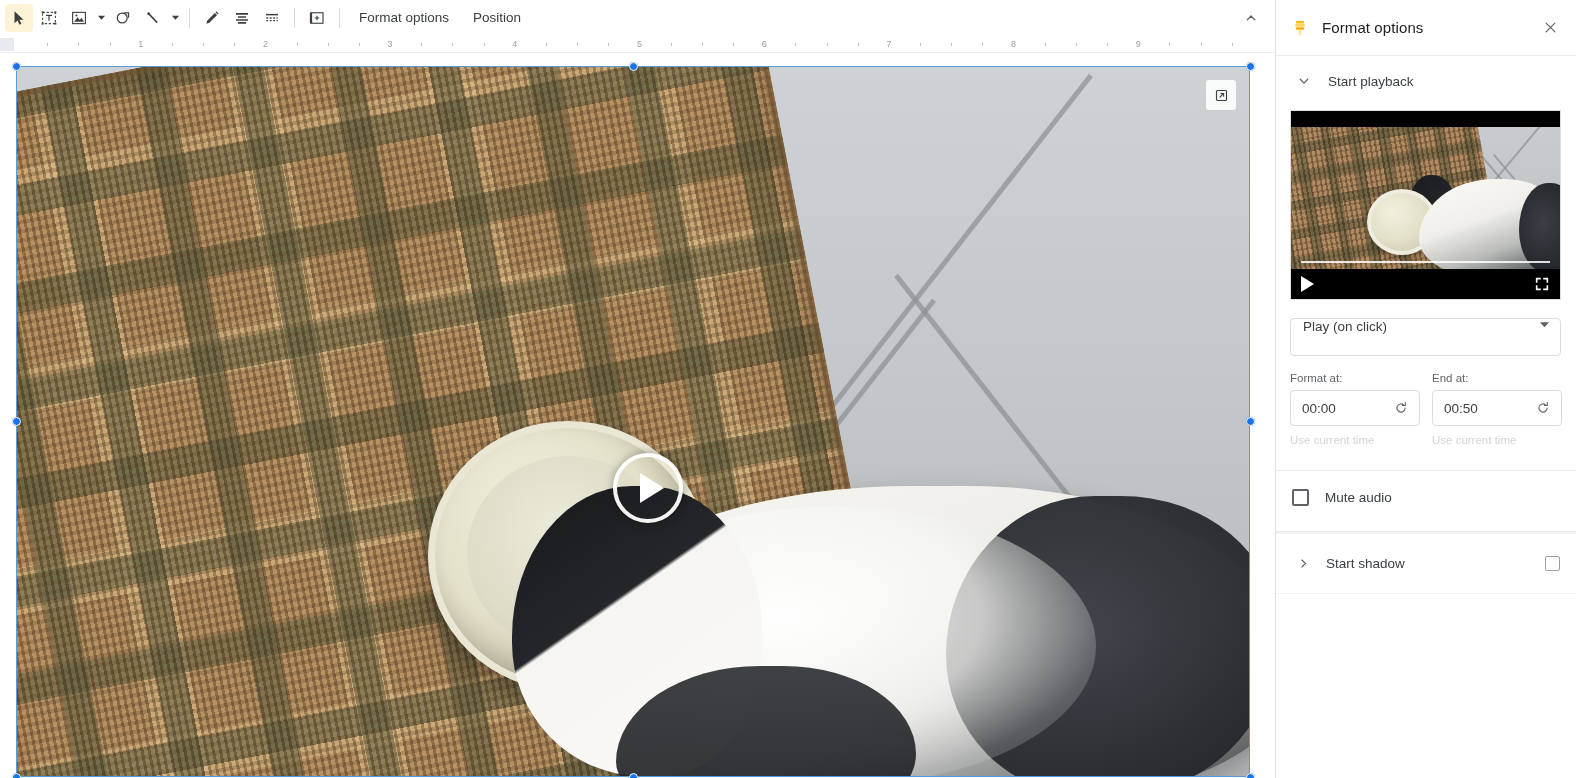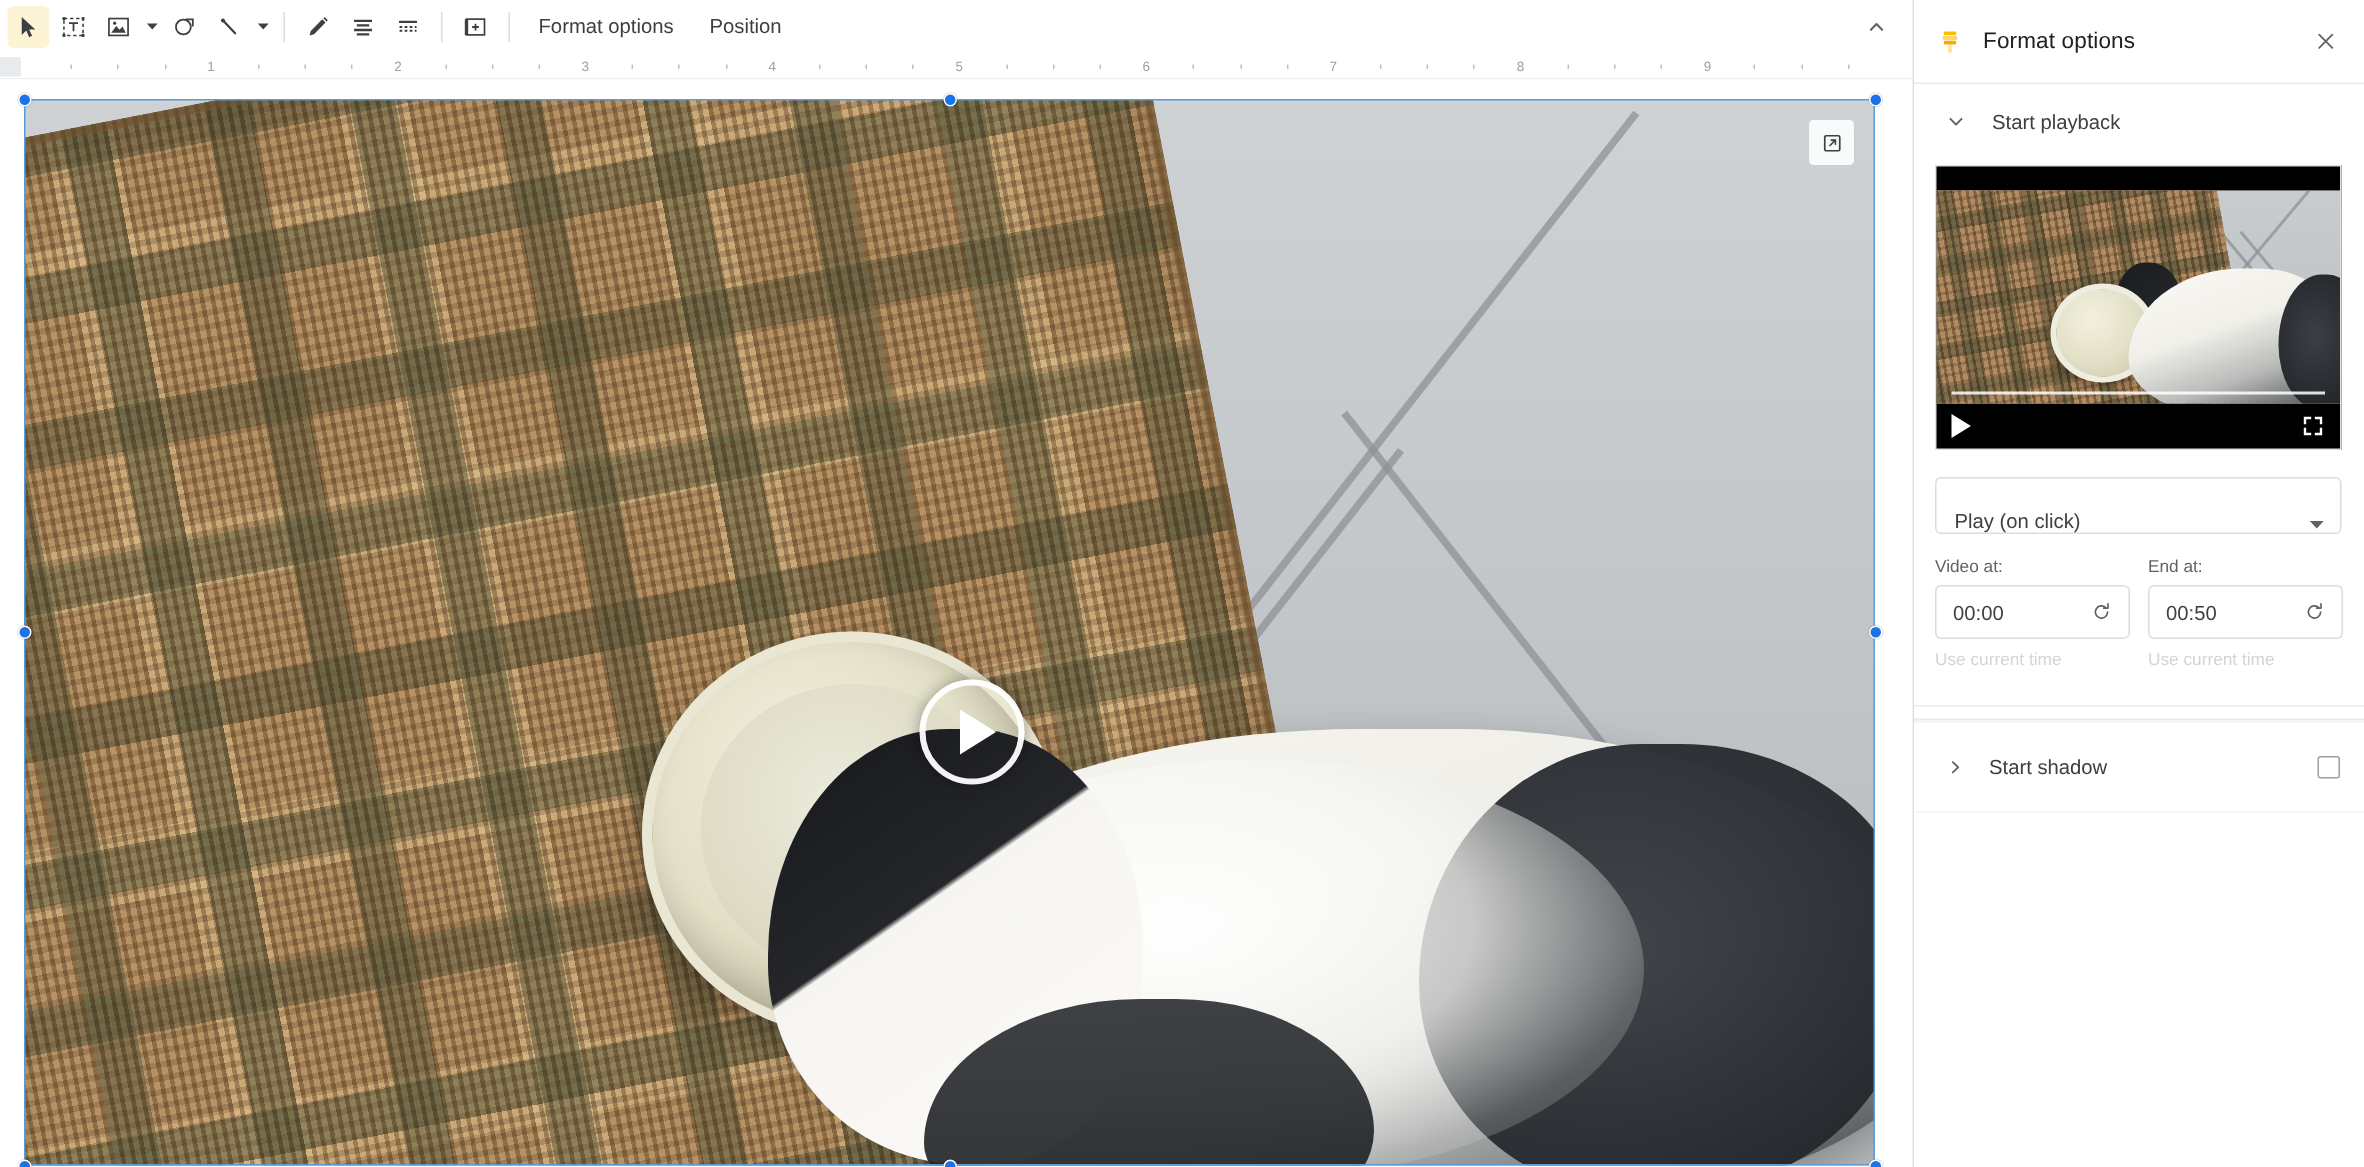--- a/index.html
+++ b/index.html
@@ -299,21 +299,21 @@
     border-left: 13px solid #ffffff;
     border-top: 8px solid transparent;
     border-bottom: 8px solid transparent;
     cursor: pointer;
   }
 
   .select-box {
     margin: 18px 14px 0 14px;
     width: 271px; height: 38px;
     border: 1px solid #dadce0; border-radius: 4px;
-    display: flex; align-items: flex-end;
+    display: flex; align-items: flex-start;
     padding: 0 10px 0 12px;
     font-size: 13.5px; color: #3c4043;
     cursor: pointer; background: #fff;
   }
   .select-box .val { flex: 1; }
 
   .time-row {
     display: flex; padding: 0 14px; margin-top: 16px; gap: 12px;
   }
   .time-col { width: 130px; }
@@ -599,21 +599,21 @@
 
     <div class="select-box">
       <span class="val">Play (on click)</span>
       <svg width="11" height="11" viewBox="0 0 10 10">
         <path d="M0.8 3 L5 7.6 L9.2 3 Z" fill="#5f6368"></path>
       </svg>
     </div>
 
     <div class="time-row">
       <div class="time-col">
-        <span class="time-lbl">Video at:</span>
+        <span class="time-lbl">Format at:</span>
         <div class="time-field">
           <input type="text" value="00:00" style="">
           <span class="reset-icn">
             <svg width="14" height="14" viewBox="0 0 24 24">
               <path d="M19 12 a7 7 0 1 1 -2.1 -5" fill="none" stroke="#5f6368" stroke-width="1.9" stroke-linecap="round"></path>
               <path d="M19.4 2.6 V7.6 H14.4" fill="none" stroke="#5f6368" stroke-width="1.9" stroke-linecap="round" stroke-linejoin="round"></path>
             </svg>
           </span>
         </div>
         <span class="use-cur">Use current time</span>
@@ -629,20 +629,24 @@
               <path d="M19.4 2.6 V7.6 H14.4" fill="none" stroke="#5f6368" stroke-width="1.9" stroke-linecap="round" stroke-linejoin="round"></path>
             </svg>
           </span>
         </div>
         <span class="use-cur">Use current time</span>
       </div>
     </div>
 
     <div class="panel-div"></div>
 
+    <div class="checkbox-row">
+      <span class="cbx"></span>
+      <span class="cbx-lbl">Mute audio</span>
+    </div>
 
     <div class="panel-div" style="margin-top:8px;"></div>
 
     <div class="thin-div"></div>
 
     <div class="thin-div"></div>
 
     <div class="section-row">
       <span class="chev">
         <svg width="13" height="13" viewBox="0 0 24 24">

